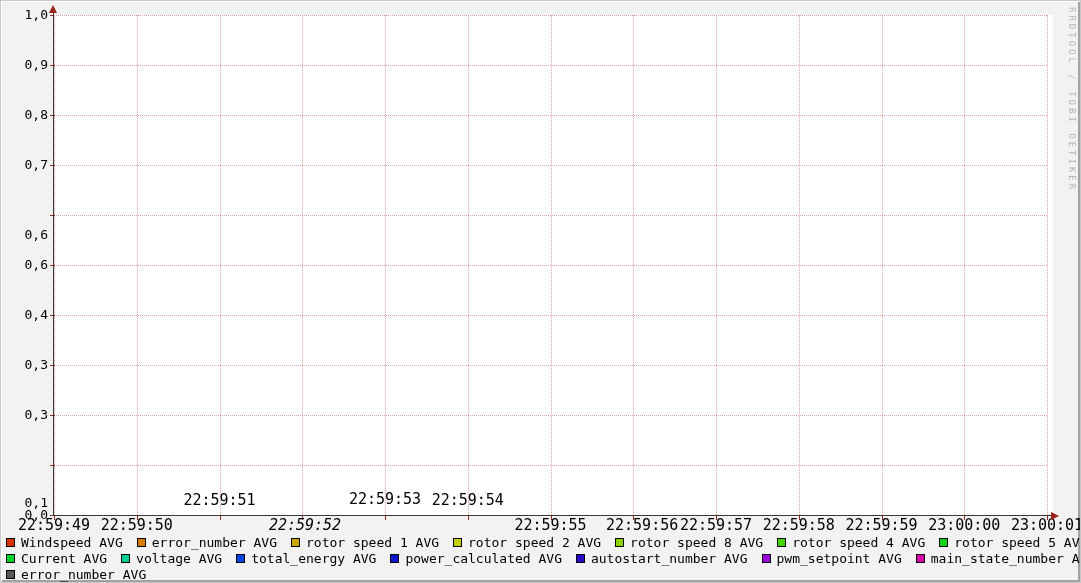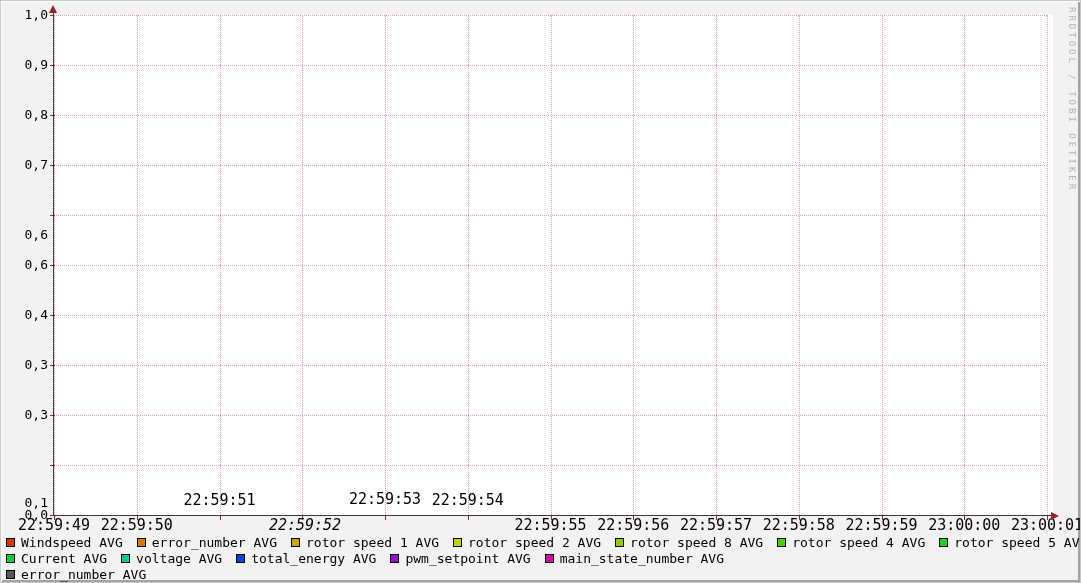--- a/index.html
+++ b/index.html
@@ -105,21 +105,21 @@
       <div class="ylabel" style="left: 0px; top: 507px; width: 47px;">0,0</div>
     </div>
   <div id="xlabels">
       <div class="xlabel" style="left: 8px; top: 517px; width: 90px;">22:59:49</div>
       <div class="xlabel" style="left: 90.75px; top: 517px; width: 90px;">22:59:50</div>
       <div class="xlabel" style="left: 173.5px; top: 492px; width: 90px;">22:59:51</div>
       <div class="xlabel" style="left: 259px; top: 517px; width: 90px; font-style: italic;">22:59:52</div>
       <div class="xlabel" style="left: 339px; top: 491px; width: 90px;">22:59:53</div>
       <div class="xlabel" style="left: 421.75px; top: 492px; width: 90px;">22:59:54</div>
       <div class="xlabel" style="left: 504.5px; top: 517px; width: 90px;">22:59:55</div>
-      <div class="xlabel" style="left: 587.25px; top: 517px; width: 90px;">22:59:56</div>
+      <div class="xlabel" style="left: 587.25px; top: 517px; width: 90px; text-align: right;">22:59:56</div>
       <div class="xlabel" style="left: 670px; top: 517px; width: 90px;">22:59:57</div>
       <div class="xlabel" style="left: 752.75px; top: 517px; width: 90px;">22:59:58</div>
       <div class="xlabel" style="left: 835.5px; top: 517px; width: 90px;">22:59:59</div>
       <div class="xlabel" style="left: 918.25px; top: 517px; width: 90px;">23:00:00</div>
       <div class="xlabel" style="left: 1001px; top: 517px; width: 90px;">23:00:01</div>
     </div>
   <div class="axis" id="yaxis" style="left: 52px; top: 9px; width: 1px; height: 506px; background: rgb(58, 58, 58);"></div>
   <div class="axis" id="xaxis" style="left: 52px; top: 514px; width: 998px; height: 1px; background: rgb(58, 58, 58);"></div>
   <div class="arrow-up" id="yarrow" style="left: 48px; top: 4px;"></div>
   <div class="arrow-right" id="xarrow" style="left: 1050px; top: 511px;"></div>
@@ -131,20 +131,22 @@
         <div class="litem"><div class="lswatch" style="background: rgb(205, 165, 0);"></div><span>rotor speed 1 AVG</span></div>
         <div class="litem"><div class="lswatch" style="background: rgb(196, 207, 0);"></div><span>rotor speed 2 AVG</span></div>
         <div class="litem"><div class="lswatch" style="background: rgb(143, 210, 0);"></div><span>rotor speed 8 AVG</span></div>
         <div class="litem"><div class="lswatch" style="background: rgb(69, 212, 0);"></div><span>rotor speed 4 AVG</span></div>
         <div class="litem"><div class="lswatch" style="background: rgb(22, 212, 23);"></div><span>rotor speed 5 AVG</span></div>
       </div>
       <div class="lrow">
         <div class="litem"><div class="lswatch" style="background: rgb(0, 212, 45);"></div><span>Current AVG</span></div>
         <div class="litem"><div class="lswatch" style="background: rgb(0, 207, 149);"></div><span>voltage AVG</span></div>
         <div class="litem"><div class="lswatch" style="background: rgb(7, 67, 223);"></div><span>total_energy AVG</span></div>
+        <div class="litem"><div class="lswatch" style="background: rgb(11, 22, 205);"></div><span>power_calculated AVG</span></div>
+        <div class="litem"><div class="lswatch" style="background: rgb(42, 10, 201);"></div><span>autostart_number AVG</span></div>
         <div class="litem"><div class="lswatch" style="background: rgb(154, 7, 218);"></div><span>pwm_setpoint AVG</span></div>
         <div class="litem"><div class="lswatch" style="background: rgb(212, 9, 165);"></div><span>main_state_number AVG</span></div>
       </div>
       <div class="lrow">
         <div class="litem"><div class="lswatch" style="background: rgb(88, 88, 88);"></div><span>error_number AVG</span></div>
       </div>
     </div>
 </div>
 
 </body></html>

